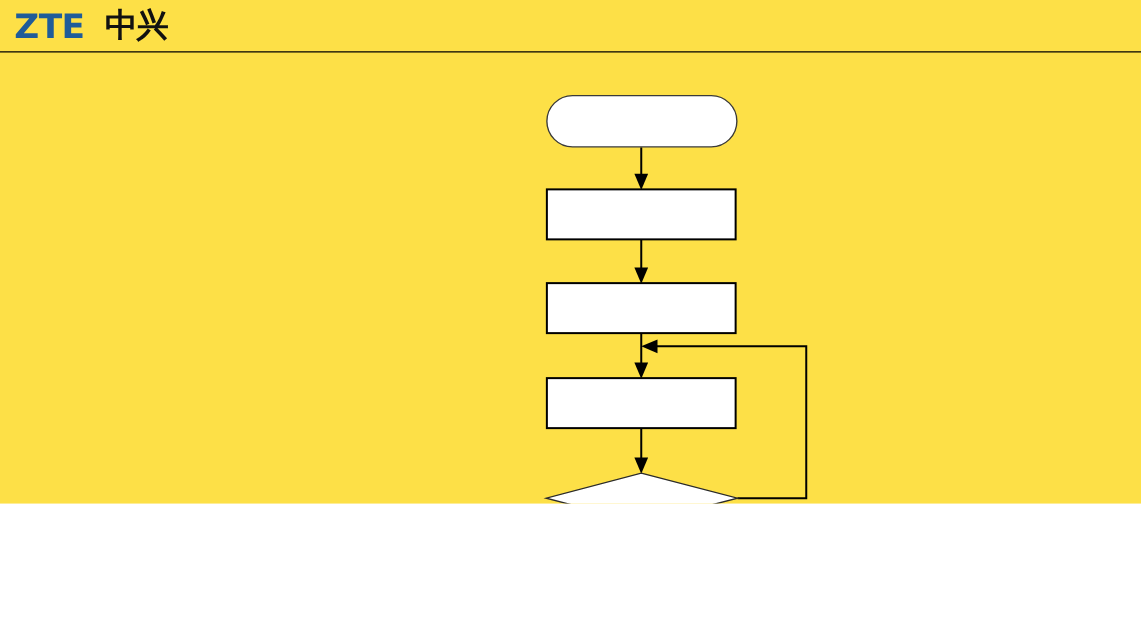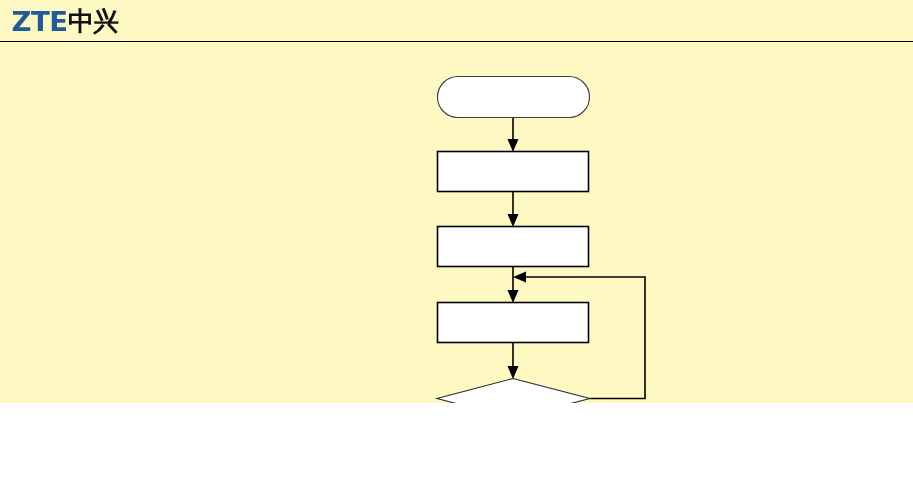--- a/index.html
+++ b/index.html
@@ -8,21 +8,21 @@
     padding: 0;
     background: #ffffff;
   }
   body {
     font-family: "Liberation Sans", sans-serif;
   }
   #page {
     position: relative;
     width: 913px;
     height: 403px;
-    background: #fef9c3;
+    background: #fde047;
     overflow: hidden;
   }
 
   
   #doc-header {
     position: absolute;
     left: 0;
     top: 0;
     width: 913px;
     height: 44px;
@@ -43,21 +43,21 @@
     font-size: 27px;
     letter-spacing: -0.5px;
     color: #1f5c99;
     transform: scaleX(1.02);
   }
   #brand-logo .logo-cn {
     font-family: "DejaVu Sans", sans-serif;
     font-weight: bold;
     font-size: 26px;
     color: #111111;
-    margin-left: 1px;
+    margin-left: 17px;
     letter-spacing: -1px;
   }
   #header-rule {
     position: absolute;
     left: 0;
     top: 41px;
     width: 913px;
     height: 0;
     border-top: 1.6px solid #000000;
   }

